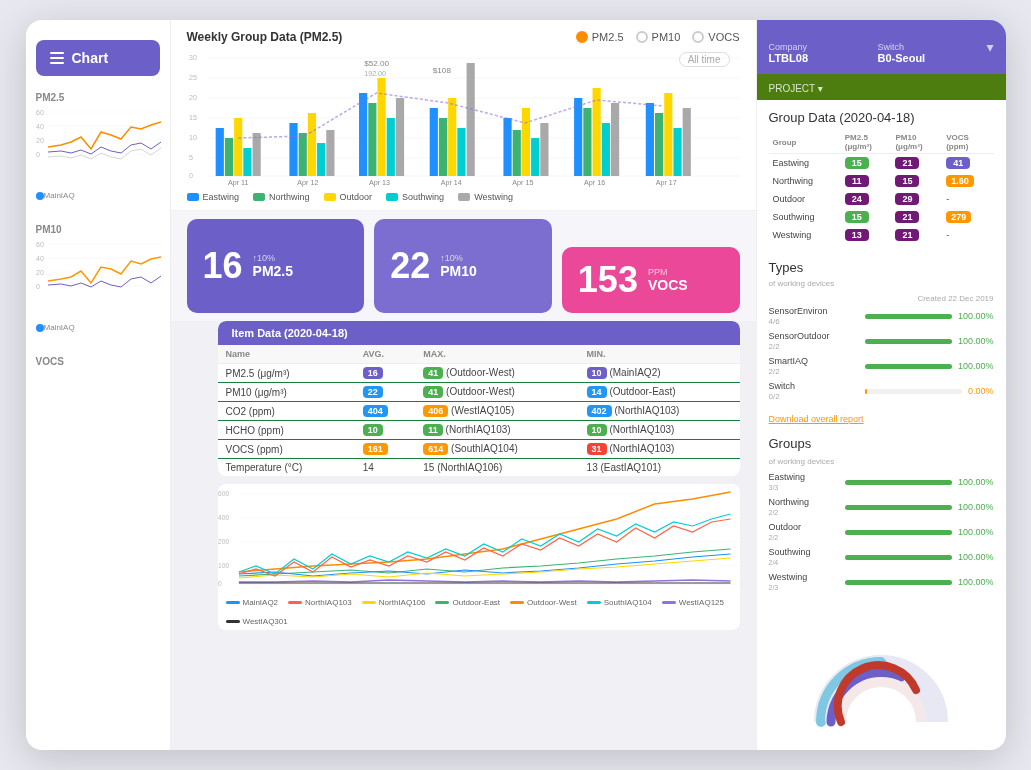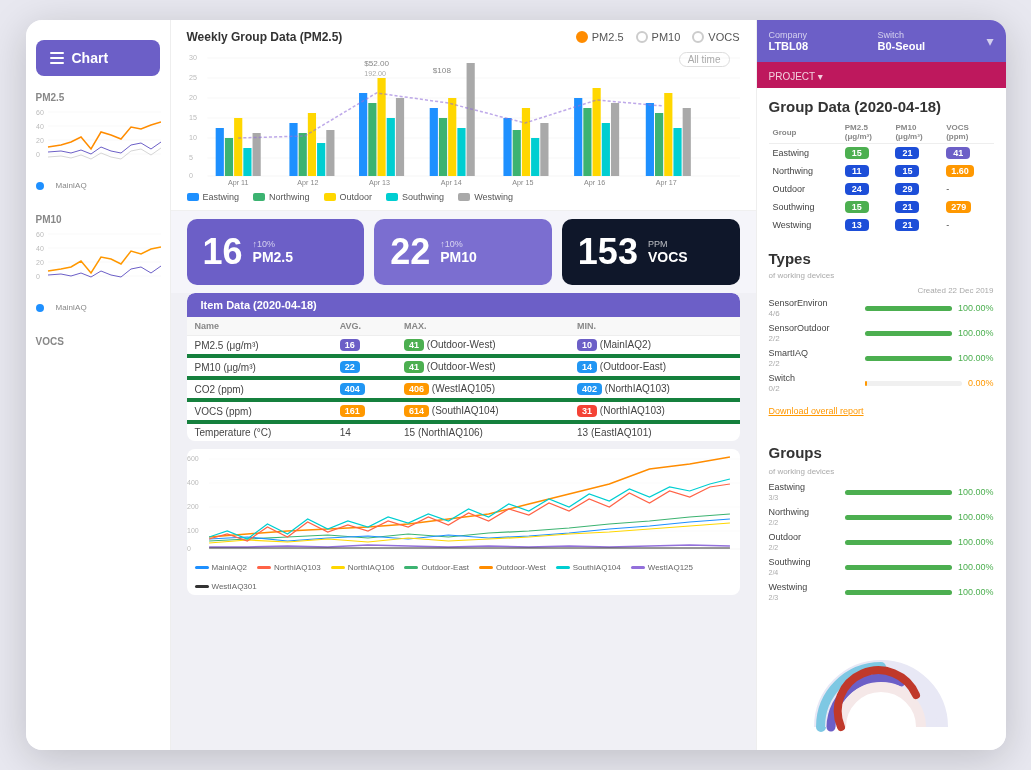--- a/index.html
+++ b/index.html
@@ -57,21 +57,21 @@
       padding: 8px 10px 4px;
     }
     .sidebar-mini-chart .chart-label {
       font-size: 10px; color: #888; font-weight: 600; margin-bottom: 4px;
     }
     .mini-chart-area {
       width: 125px; height: 70px; position: relative;
     }
     .mini-chart-area svg { width: 100%; height: 100%; }
     .sidebar-legend {
-      display: flex; align-items: center; gap: 12px; margin-top: 4px; flex-wrap: wrap;
+      display: flex; align-items: center; gap: 0; margin-top: 14px; flex-wrap: wrap;
     }
     .legend-dot { width: 8px; height: 8px; border-radius: 50%; flex-shrink: 0; }
     .legend-label { font-size: 8px; color: #888; }
     .pm10-label { margin-top: 12px; }
 
     
     .main-content {
       flex: 1;
       display: flex;
       flex-direction: column;
@@ -109,21 +109,21 @@
     .metric-cards {
       display: flex; gap: 10px; padding: 8px 16px;
       background: #f5f5fa;
     }
     .metric-card {
       flex: 1; border-radius: 10px; padding: 12px 16px;
       display: flex; align-items: center; gap: 10px;
     }
     .metric-card.pm25 { background: #6c5fc7; }
     .metric-card.pm10 { background: #7b6ed0; }
-    .metric-card.vocs { background: #0f172a; }
+    .metric-card.vocs { background: #ec4899; margin-top: 28px; }
     .metric-number { font-size: 36px; font-weight: 700; color: #fff; }
     .metric-info { display: flex; flex-direction: column; }
     .metric-prev { font-size: 9px; color: rgba(255,255,255,0.7); }
     .metric-name { font-size: 14px; font-weight: 700; color: #fff; }
 
     
     .item-data-section {
       background: #fff;
       margin: 0 16px 8px;
       border-radius: 8px;
@@ -133,21 +133,21 @@
     .item-data-header {
       background: #6c5fc7; color: #fff; font-size: 11px; font-weight: 600;
       padding: 6px 14px; border-radius: 8px 8px 0 0;
     }
     .data-table { width: 100%; border-collapse: collapse; font-size: 10px; }
     .data-table th {
       background: #f8f8f8; color: #888; font-size: 9px; font-weight: 600;
       padding: 4px 8px; text-align: left; border-bottom: 1px solid #eee;
     }
     .data-table td {
-      padding: 3px 8px; border-bottom: 4px solid #15803d; color: #444;
+      padding: 3px 8px; border-bottom: 1px solid #15803d; color: #444;
     }
     .data-table tr:last-child td { border-bottom: none; }
     .badge {
       display: inline-block; border-radius: 4px; padding: 1px 5px;
       font-size: 9px; font-weight: 700; color: #fff;
     }
     .badge-green { background: #4caf50; }
     .badge-blue { background: #2196f3; }
     .badge-orange { background: #ff9800; }
     .badge-purple { background: #6c5fc7; }
@@ -173,75 +173,75 @@
       border-left: 1px solid #eee;
       display: flex;
       flex-direction: column;
       flex-shrink: 0;
       overflow-y: auto;
     }
     .company-header {
       background: #6c5fc7; padding: 10px 12px; display: flex; gap: 8px;
     }
     .company-field { flex: 1; }
-    .company-field-label { font-size: 9px; color: rgba(255,255,255,0.7); }
+    .company-field-label { font-size: 9px; color: rgba(255,255,255,0.7); margin-top: 12px; }
     .company-field-value { font-size: 11px; font-weight: 700; color: #fff; }
     .company-header-arrow {
       display: flex; align-items: center; color: rgba(255,255,255,0.7); font-size: 14px;
     }
     .group-data-section { padding: 10px 12px; }
-    .section-title { font-size: 15px; font-weight: 700; color: #333; margin-bottom: 6px; }
+    .section-title { font-size: 13px; font-weight: 400; color: #333; margin-bottom: 6px; }
     .group-table { width: 100%; font-size: 9px; border-collapse: collapse; }
     .group-table th {
       color: #888; font-size: 8px; font-weight: 600; text-align: left;
       padding: 2px 4px; border-bottom: 1px solid #eee;
     }
     .group-table td { padding: 3px 4px; color: #444; }
     .group-badge {
       display: inline-block; border-radius: 4px; padding: 1px 5px;
       font-size: 9px; font-weight: 700; color: #fff; text-align: center; min-width: 24px;
     }
     .gb-green { background: #4caf50; }
-    .gb-blue { background: #1d4ed8; }
+    .gb-blue { background: #701a75; }
     .gb-orange { background: #ff9800; }
     .gb-purple { background: #6c5fc7; }
 
     .types-section { padding: 6px 12px; }
     .types-section .section-title { margin-bottom: 4px; }
     .types-subtitle { font-size: 8px; color: #aaa; margin-bottom: 6px; }
     .type-row { display: flex; align-items: center; margin-bottom: 5px; }
     .type-name { font-size: 9px; color: #444; width: 90px; flex-shrink: 0; }
     .type-count { font-size: 8px; color: #aaa; }
     .progress-bar-wrap { flex: 1; height: 5px; background: #f0f0f0; border-radius: 3px; margin: 0 6px; }
     .progress-bar-fill { height: 100%; border-radius: 3px; }
     .pb-green { background: #4caf50; }
     .type-pct { font-size: 9px; font-weight: 400; color: #333; white-space: nowrap; }
 
     .download-link {
       font-size: 9px; color: #ff9800; cursor: pointer; text-decoration: underline;
       padding: 2px 12px 6px; display: block;
     }
 
-    .groups-section { padding: 6px 12px; margin-top: 16px; }
+    .groups-section { padding: 6px 12px; }
     .group-row { display: flex; align-items: center; margin-bottom: 5px; }
     .group-name { font-size: 9px; color: #444; width: 70px; flex-shrink: 0; }
     .group-sub { font-size: 7px; color: #aaa; }
 
     .gauge-section {
       flex: 1; display: flex; align-items: center; justify-content: center;
       padding: 10px; min-height: 130px;
     }
     .gauge-svg { width: 160px; height: 130px; }
 
     
     .right-panel::-webkit-scrollbar { width: 4px; }
     .right-panel::-webkit-scrollbar-thumb { background: #ddd; border-radius: 2px; }
 
     .mid-section {
-      display: flex; flex-direction: column; overflow: hidden; flex: 1;
+      display: flex; flex-direction: column; overflow: hidden; flex: 1; padding-left: 31px;
     }
   </style>
 </head>
 <body>
 
 <div class="app-wrapper">
 
   <div class="sidebar">
     <div class="sidebar-chart-btn">
       <div class="hamburger">
@@ -479,20 +479,26 @@
     <td><span class="badge badge-green">41</span> (Outdoor-West)</td>
     <td><span class="badge badge-blue">14</span> (Outdoor-East)</td>
   </tr>
               <tr>
     <td>CO2 (ppm)</td>
     <td><span class="badge badge-blue">404</span></td>
     <td><span class="badge badge-orange">406</span> (WestIAQ105)</td>
     <td><span class="badge badge-blue">402</span> (NorthIAQ103)</td>
   </tr>
               <tr>
+    <td>HCHO (ppm)</td>
+    <td><span class="badge badge-green">10</span></td>
+    <td><span class="badge badge-green">11</span> (NorthIAQ103)</td>
+    <td><span class="badge badge-green">10</span> (NorthIAQ103)</td>
+  </tr>
+              <tr>
     <td>VOCS (ppm)</td>
     <td><span class="badge badge-orange">161</span></td>
     <td><span class="badge badge-orange">614</span> (SouthIAQ104)</td>
     <td><span class="badge badge-red">31</span> (NorthIAQ103)</td>
   </tr>
               <tr>
     <td>Temperature (°C)</td>
     <td>14</td>
     <td>15 (NorthIAQ106)</td>
     <td>13 (EastIAQ101)</td>
@@ -579,21 +585,21 @@
       <div class="company-field">
         <div class="company-field-label">Company</div>
         <div class="company-field-value">LTBL08</div>
       </div>
       <div class="company-field">
         <div class="company-field-label">Switch</div>
         <div class="company-field-value">B0-Seoul</div>
       </div>
       <div class="company-header-arrow">▾</div>
     </div>
-    <div style="background:#be185d;padding:4px 12px;">
+    <div style="background:#4d7c0f;padding:4px 12px;">
       <span style="font-size:10px;color:rgba(255,255,255,0.8);">PROJECT ▾</span>
     </div>
 
     <div class="group-data-section">
       <div class="section-title">Group Data (2020-04-18)</div>
       <table class="group-table">
         <thead>
           <tr>
             <th>Group</th>
             <th>PM2.5<br>(μg/m³)</th>

